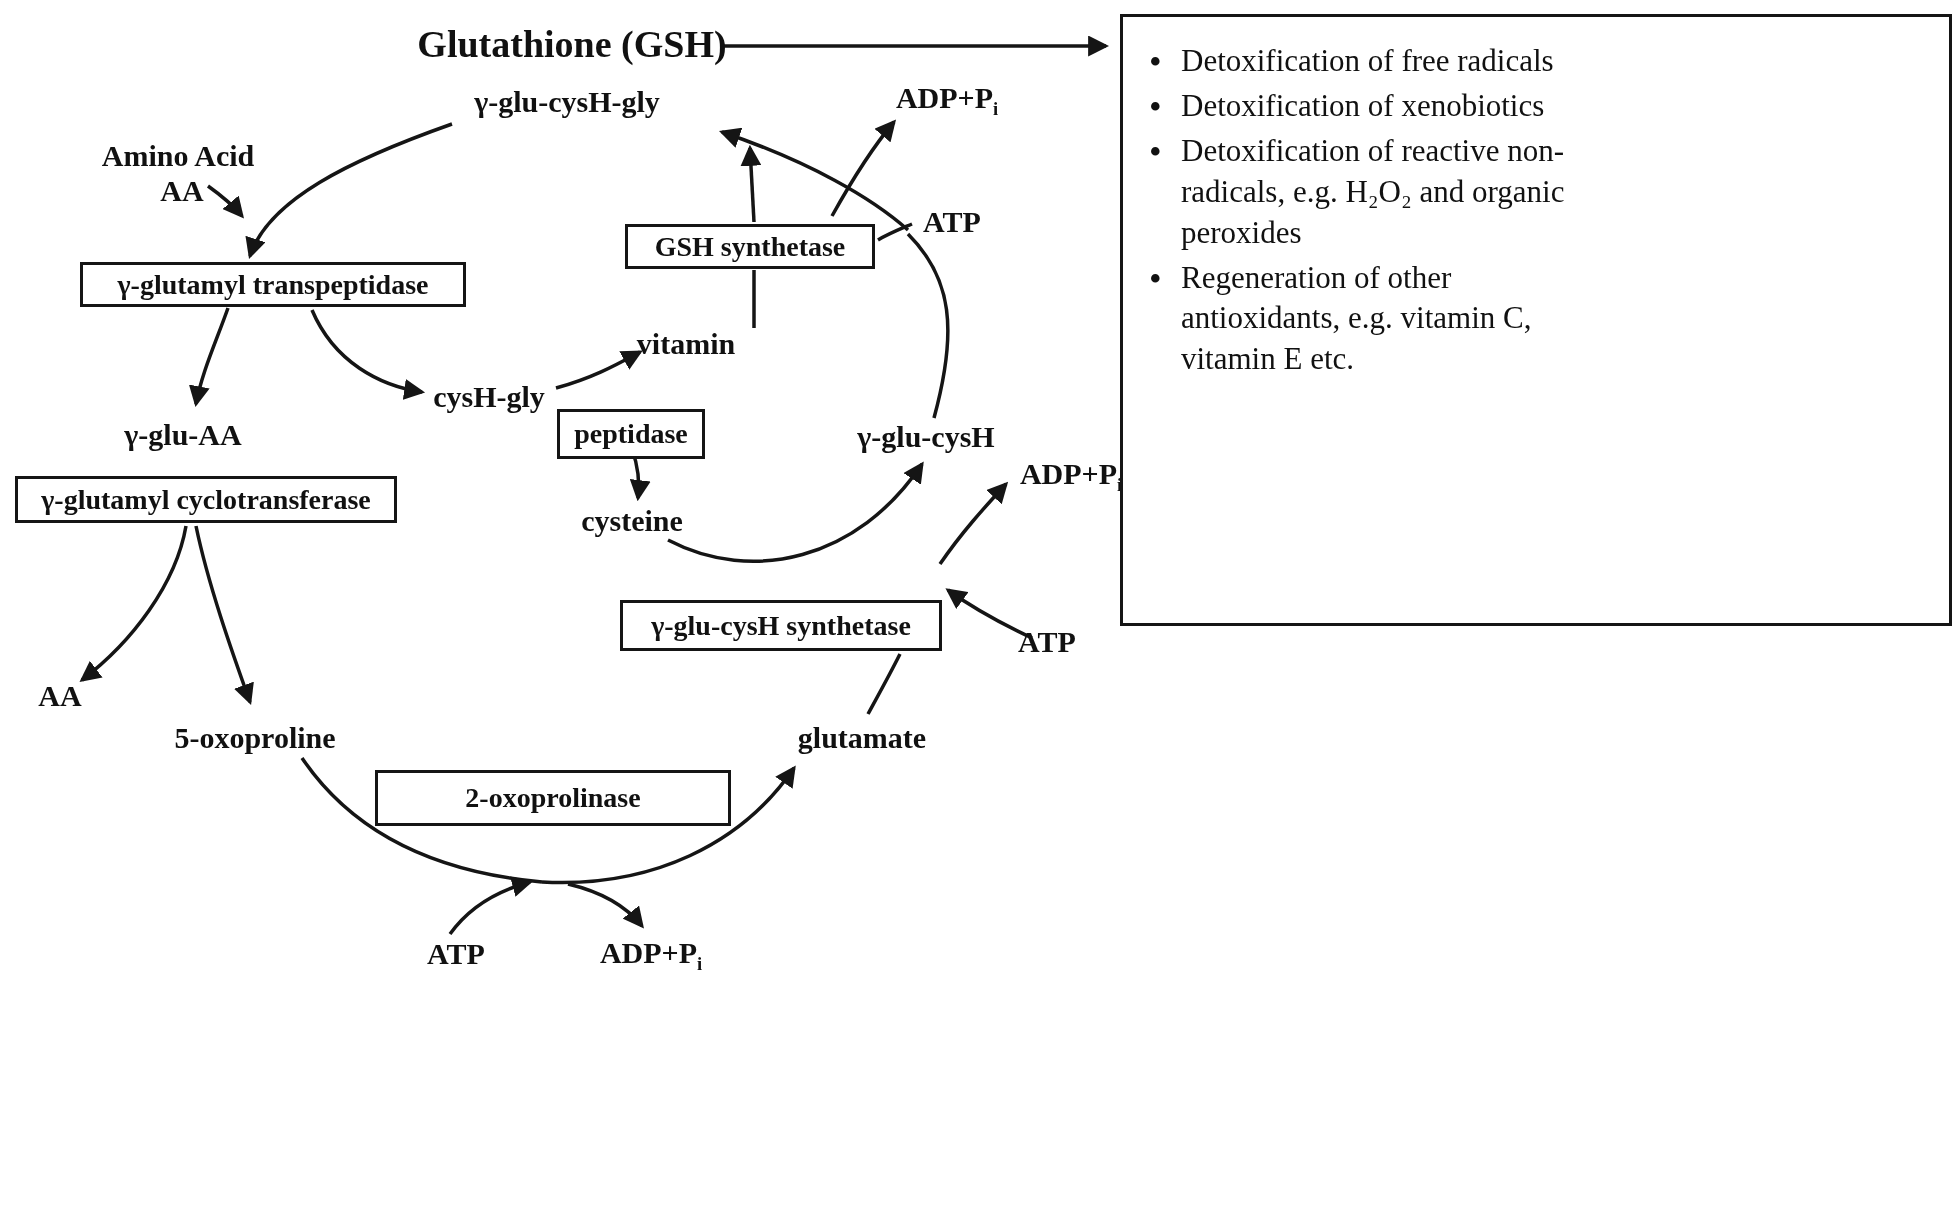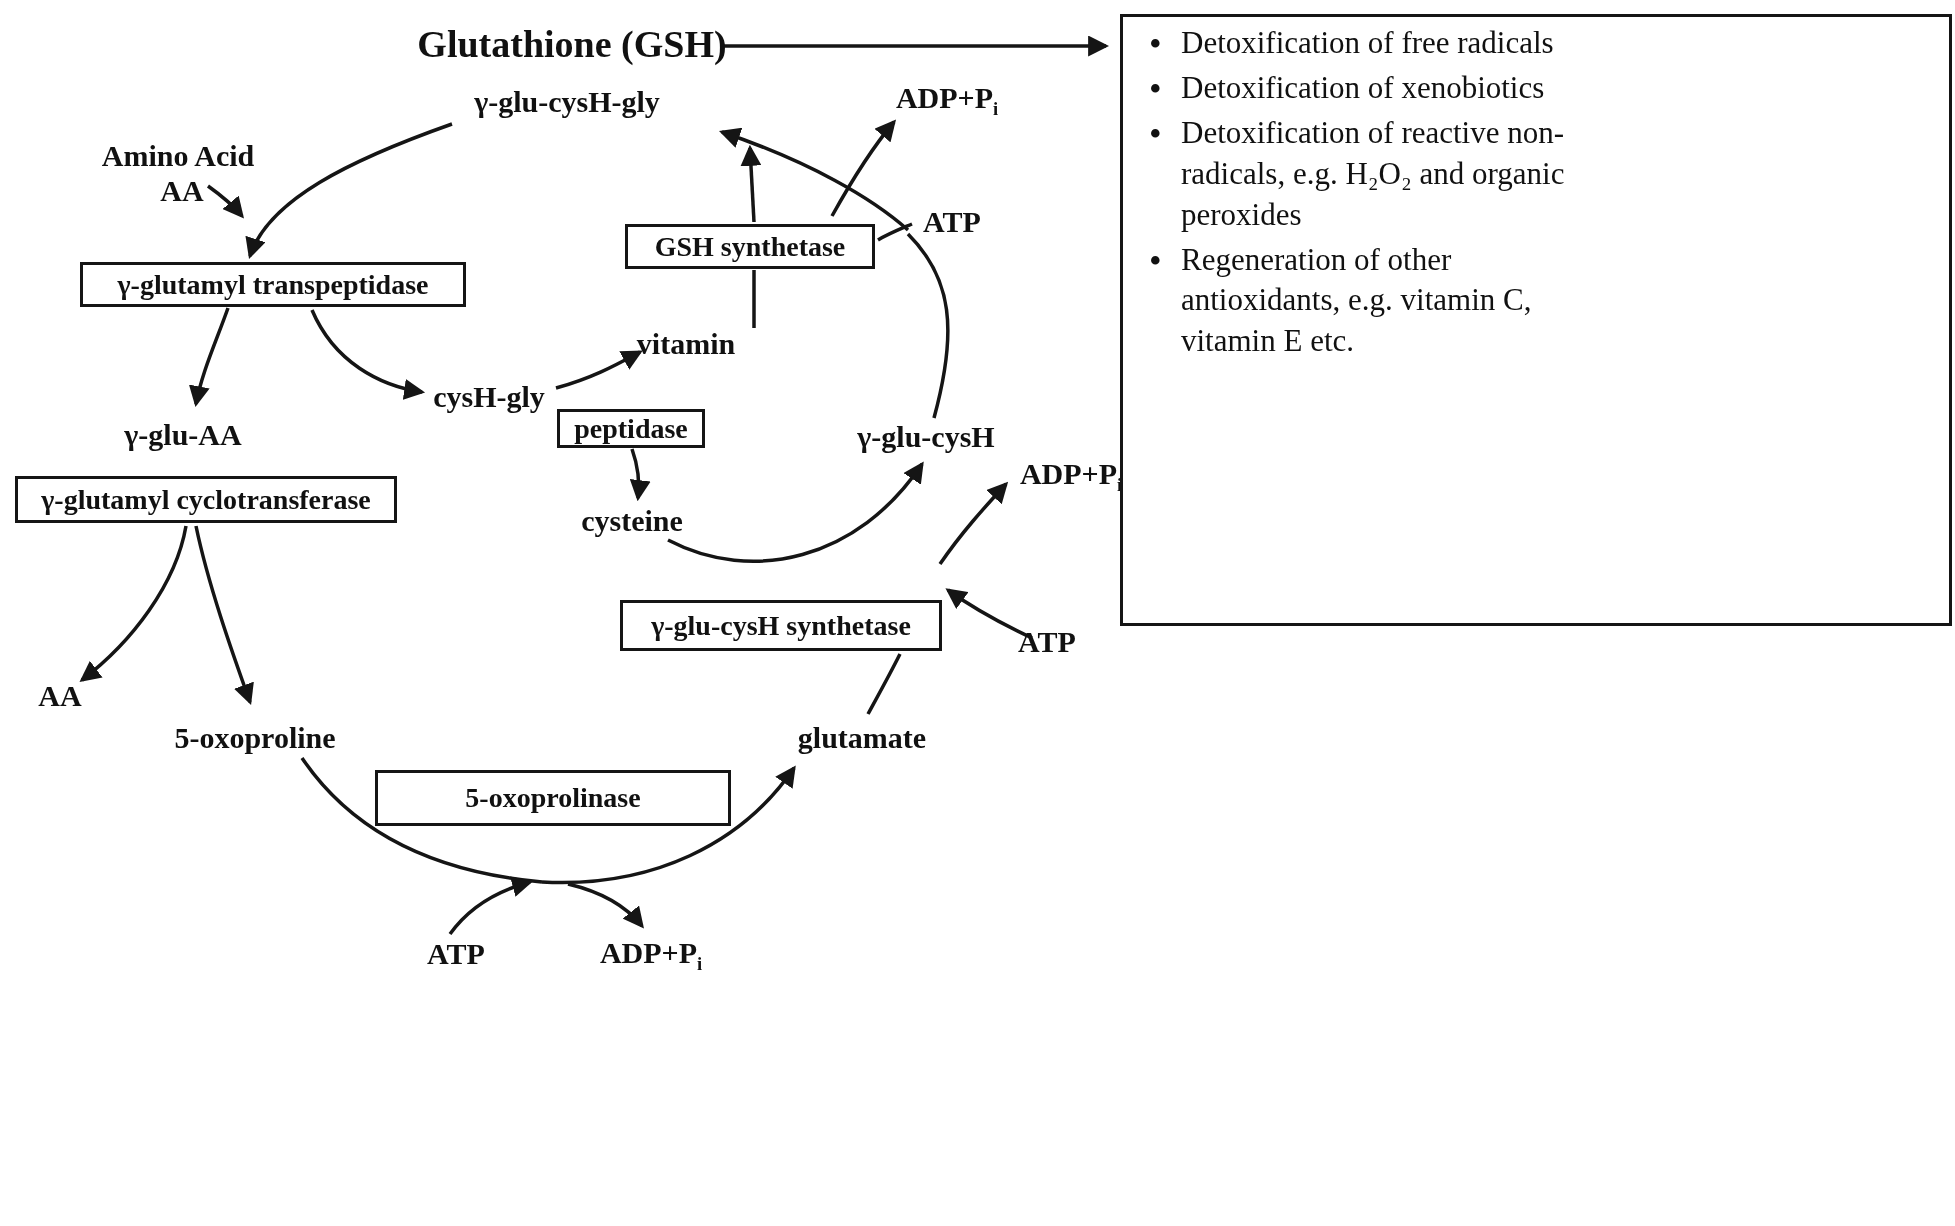--- a/index.html
+++ b/index.html
@@ -47,21 +47,21 @@
     position:absolute;
     left:1120px;top:14px;
     width:832px;height:612px;
     box-sizing:border-box;
     border:3px solid #151515;
     background:#ffffff;
     z-index:2;
   }
   .functions-panel ul{
     margin:0;
-    padding:6px 10px 10px 16px;
+    padding:24px 10px 10px 16px;
     list-style:none;
   }
   .functions-panel li{
     position:relative;
     width:412px;
     padding-left:42px;
     font-size:31px;
     line-height:1.32;
     margin-bottom:4px;
     font-weight:400;
@@ -126,24 +126,24 @@
 
   <div class="lbl" style="left:947px;top:100px"><span>ADP+P</span><sub>i</sub></div>
   <div class="lbl" style="left:952px;top:221px">ATP</div>
   <div class="lbl" style="left:1071px;top:476px"><span>ADP+P</span><sub>i</sub></div>
   <div class="lbl" style="left:1047px;top:641px">ATP</div>
   <div class="lbl" style="left:456px;top:953px">ATP</div>
   <div class="lbl" style="left:651px;top:955px"><span>ADP+P</span><sub>i</sub></div>
 
   <div class="enzyme-box" style="left:80px;top:262px;width:386px;height:45px">γ-glutamyl transpeptidase</div>
   <div class="enzyme-box" style="left:625px;top:224px;width:250px;height:45px">GSH synthetase</div>
-  <div class="enzyme-box" style="left:557px;top:409px;width:148px;height:39px">peptidase</div>
+  <div class="enzyme-box" style="left:557px;top:409px;width:148px;height:50px">peptidase</div>
   <div class="enzyme-box" style="left:15px;top:476px;width:382px;height:47px">γ-glutamyl cyclotransferase</div>
   <div class="enzyme-box" style="left:620px;top:600px;width:322px;height:51px">γ-glu-cysH synthetase</div>
-  <div class="enzyme-box" style="left:375px;top:770px;width:356px;height:56px">5-oxoprolinase</div>
+  <div class="enzyme-box" style="left:375px;top:770px;width:356px;height:56px">2-oxoprolinase</div>
 
   <div class="functions-panel">
     <ul>
       <li>Detoxification of free radicals</li>
       <li>Detoxification of xenobiotics</li>
       <li>Detoxification of reactive non-radicals, e.g. H₂O₂ and organic peroxides</li>
       <li>Regeneration of other antioxidants, e.g. vitamin C, vitamin E etc.</li>
     </ul>
   </div>
 

